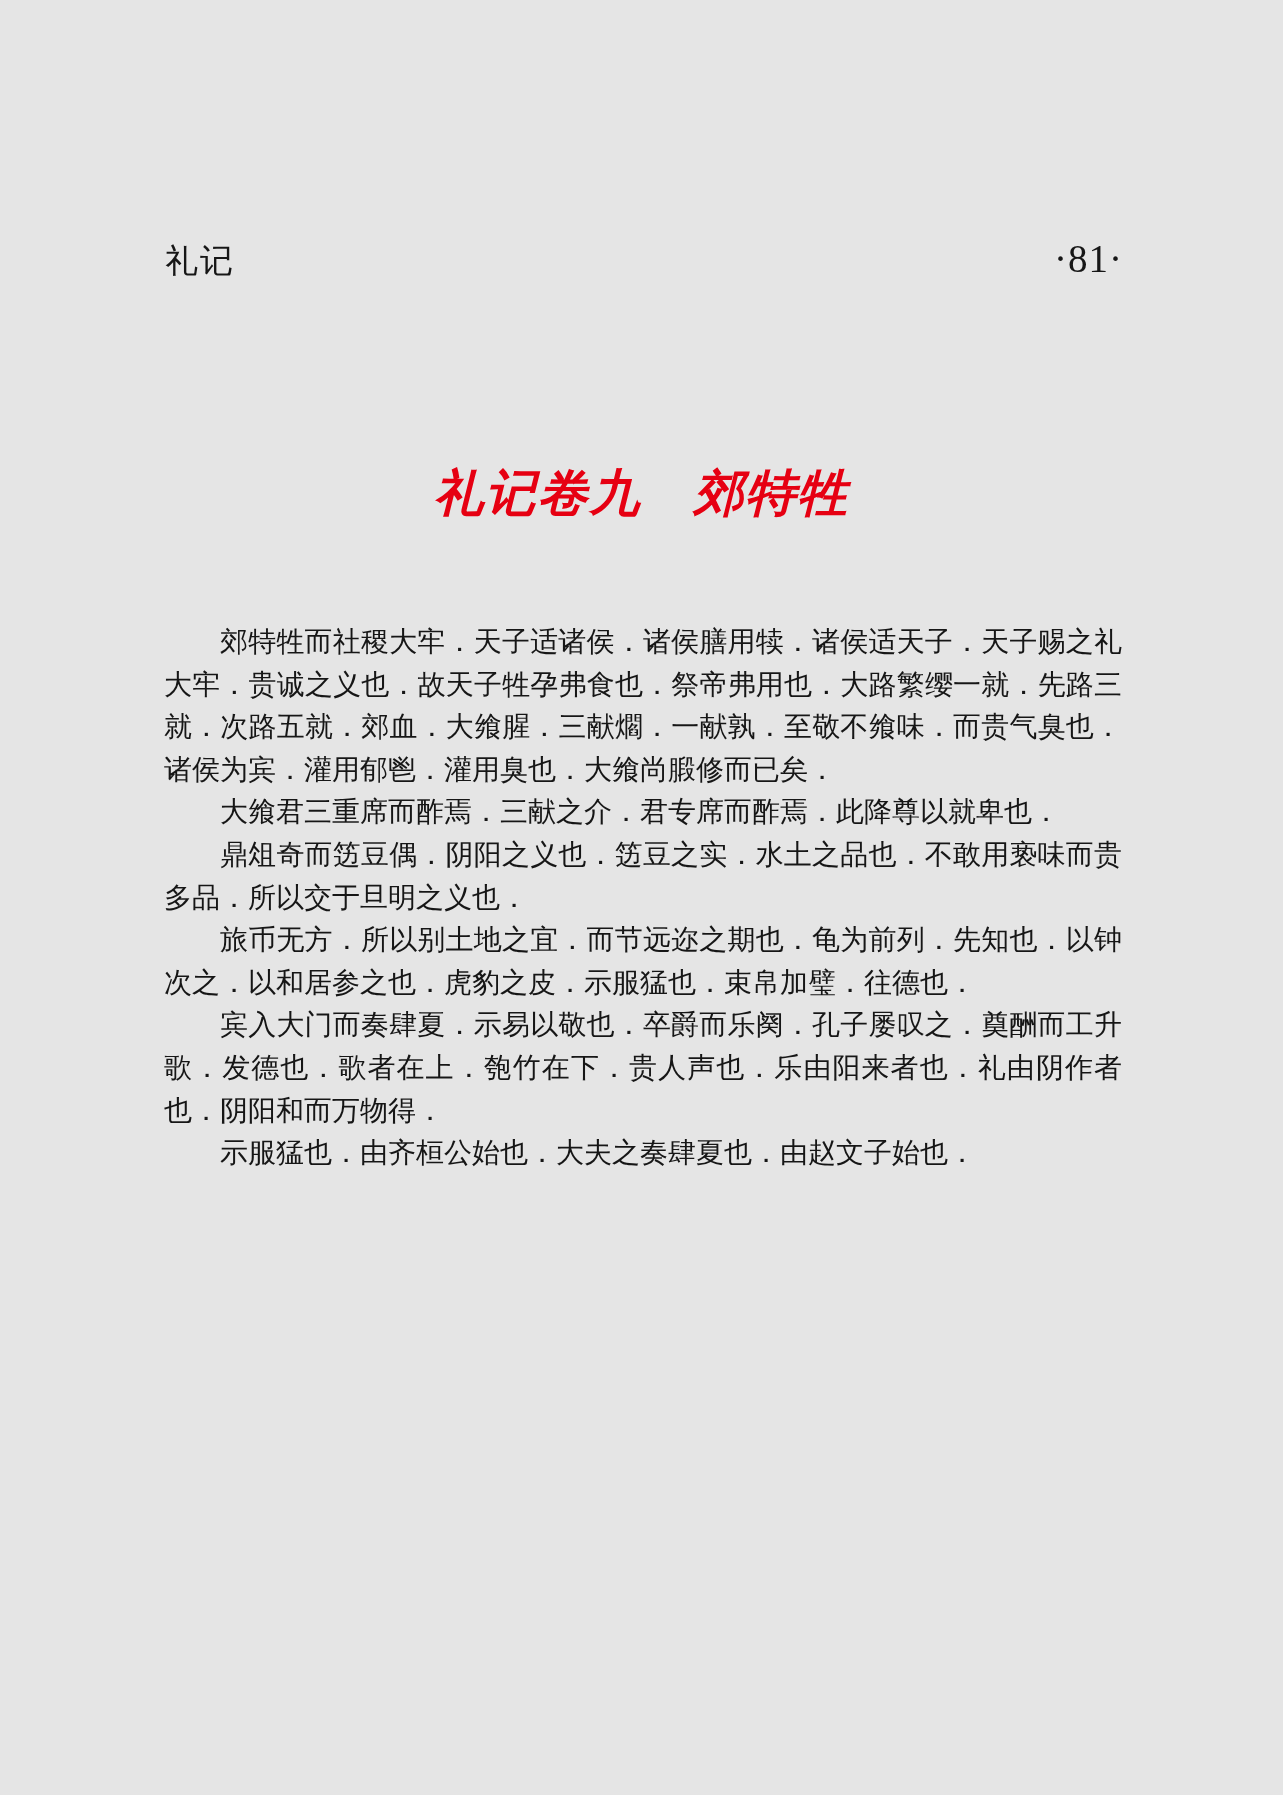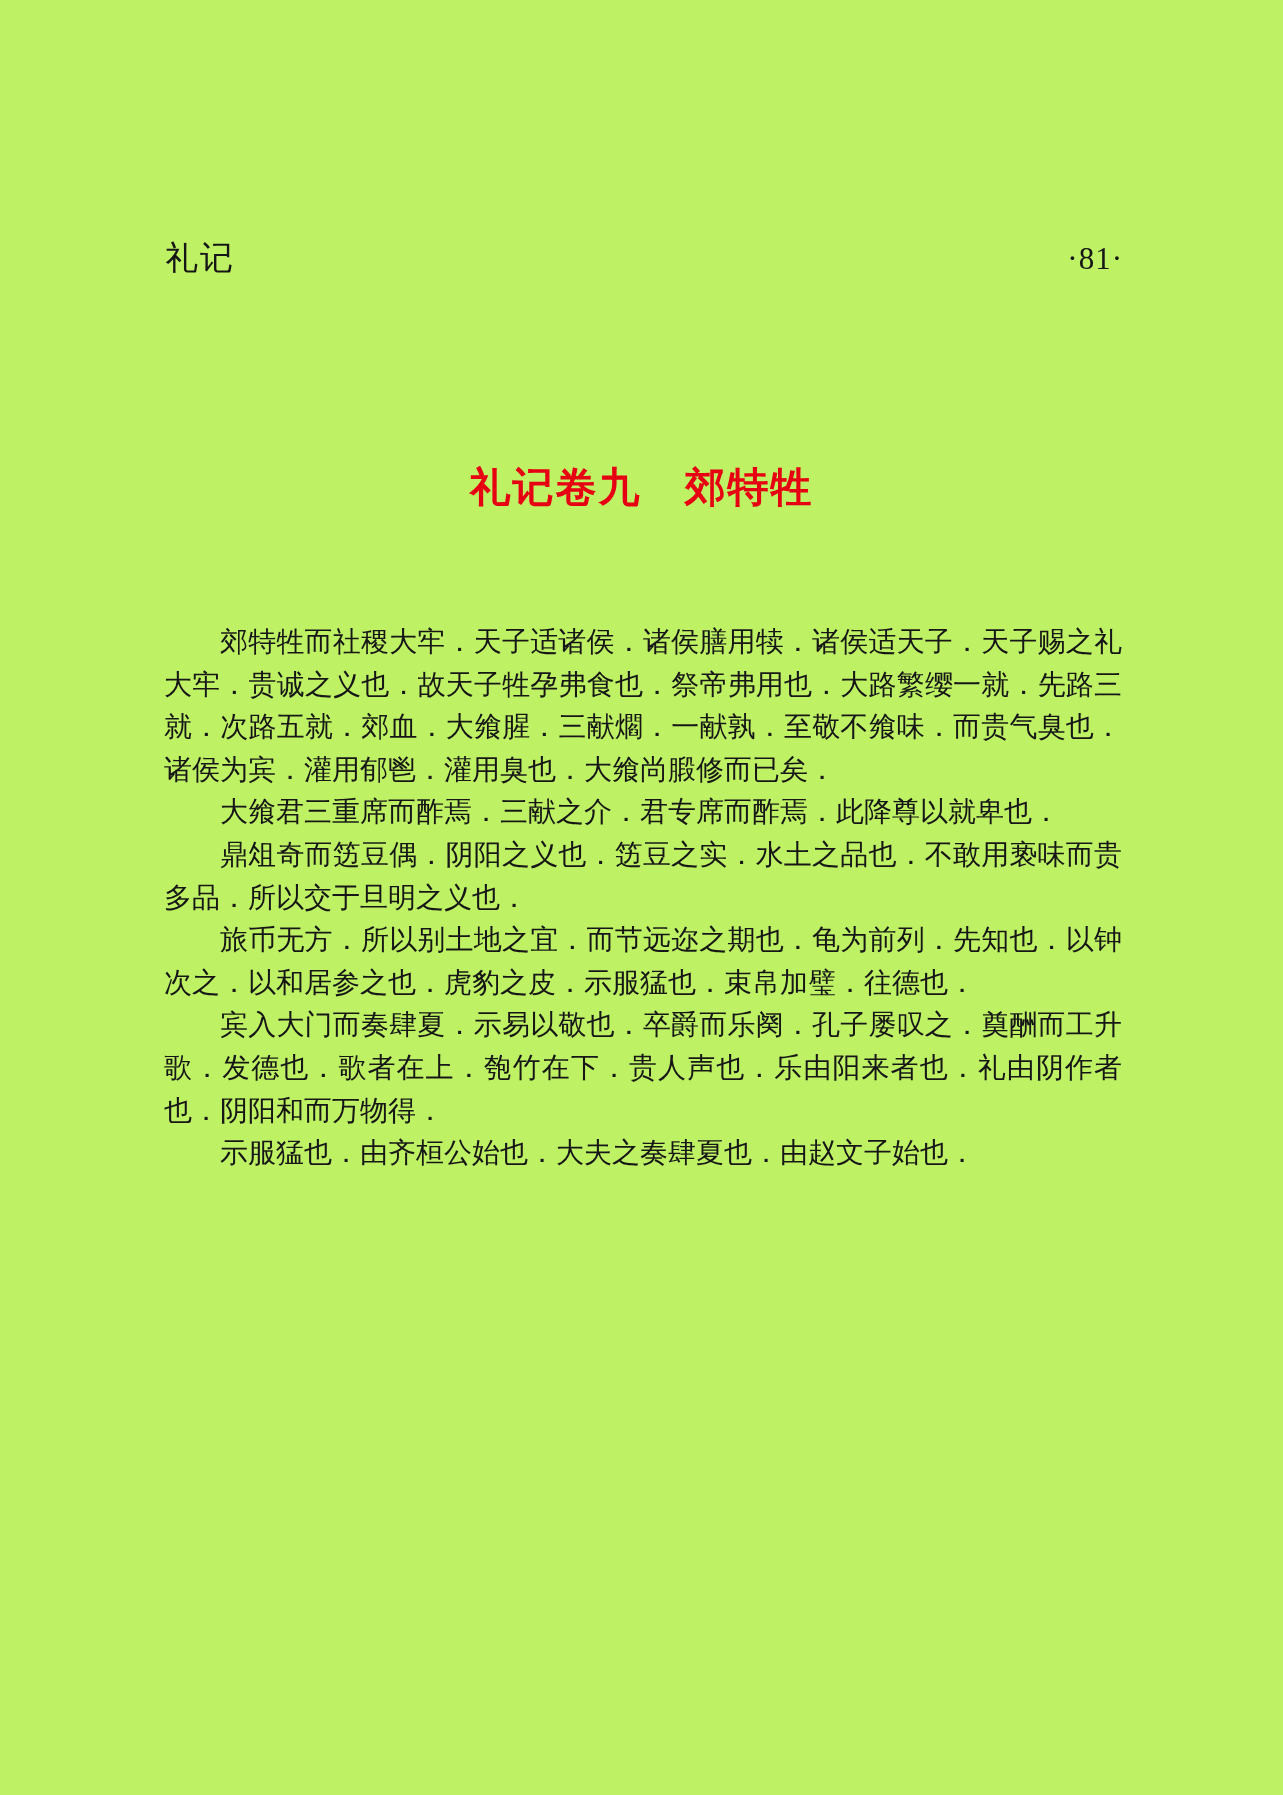--- a/index.html
+++ b/index.html
@@ -4,53 +4,54 @@
 <style>
   html, body {
     margin: 0;
     padding: 0;
     background: #ffffff;
   }
   .sheet {
     position: relative;
     width: 1283px;
     height: 1795px;
-    background: #bef264;
+    background: #e5e5e5;
     overflow: hidden;
     font-family: "Liberation Serif", "DejaVu Serif", serif;
     color: #161616;
   }
   .page-header {
     position: absolute;
     top: 236px;
     left: 165px;
     width: 958px;
     display: flex;
     justify-content: space-between;
     align-items: baseline;
     font-size: 33px;
   }
   .running-head {
     letter-spacing: 2px;
   }
   .page-number {
-    font-size: 31px;
+    font-size: 39px;
     letter-spacing: 1px;
   }
   .chapter-title {
     position: absolute;
     top: 460px;
     left: 0;
     width: 1283px;
     margin: 0;
     text-align: center;
     font-family: "Liberation Sans", "DejaVu Sans", sans-serif;
     font-weight: bold;
-    font-size: 41px;
+    font-size: 50px;
     letter-spacing: 2px;
+    font-style: italic;
   }
   .body-text {
     position: absolute;
     top: 621px;
     left: 164px;
     width: 958px;
     font-size: 28px;
     line-height: 42.6px;
     text-align: justify;
     letter-spacing: 0;

